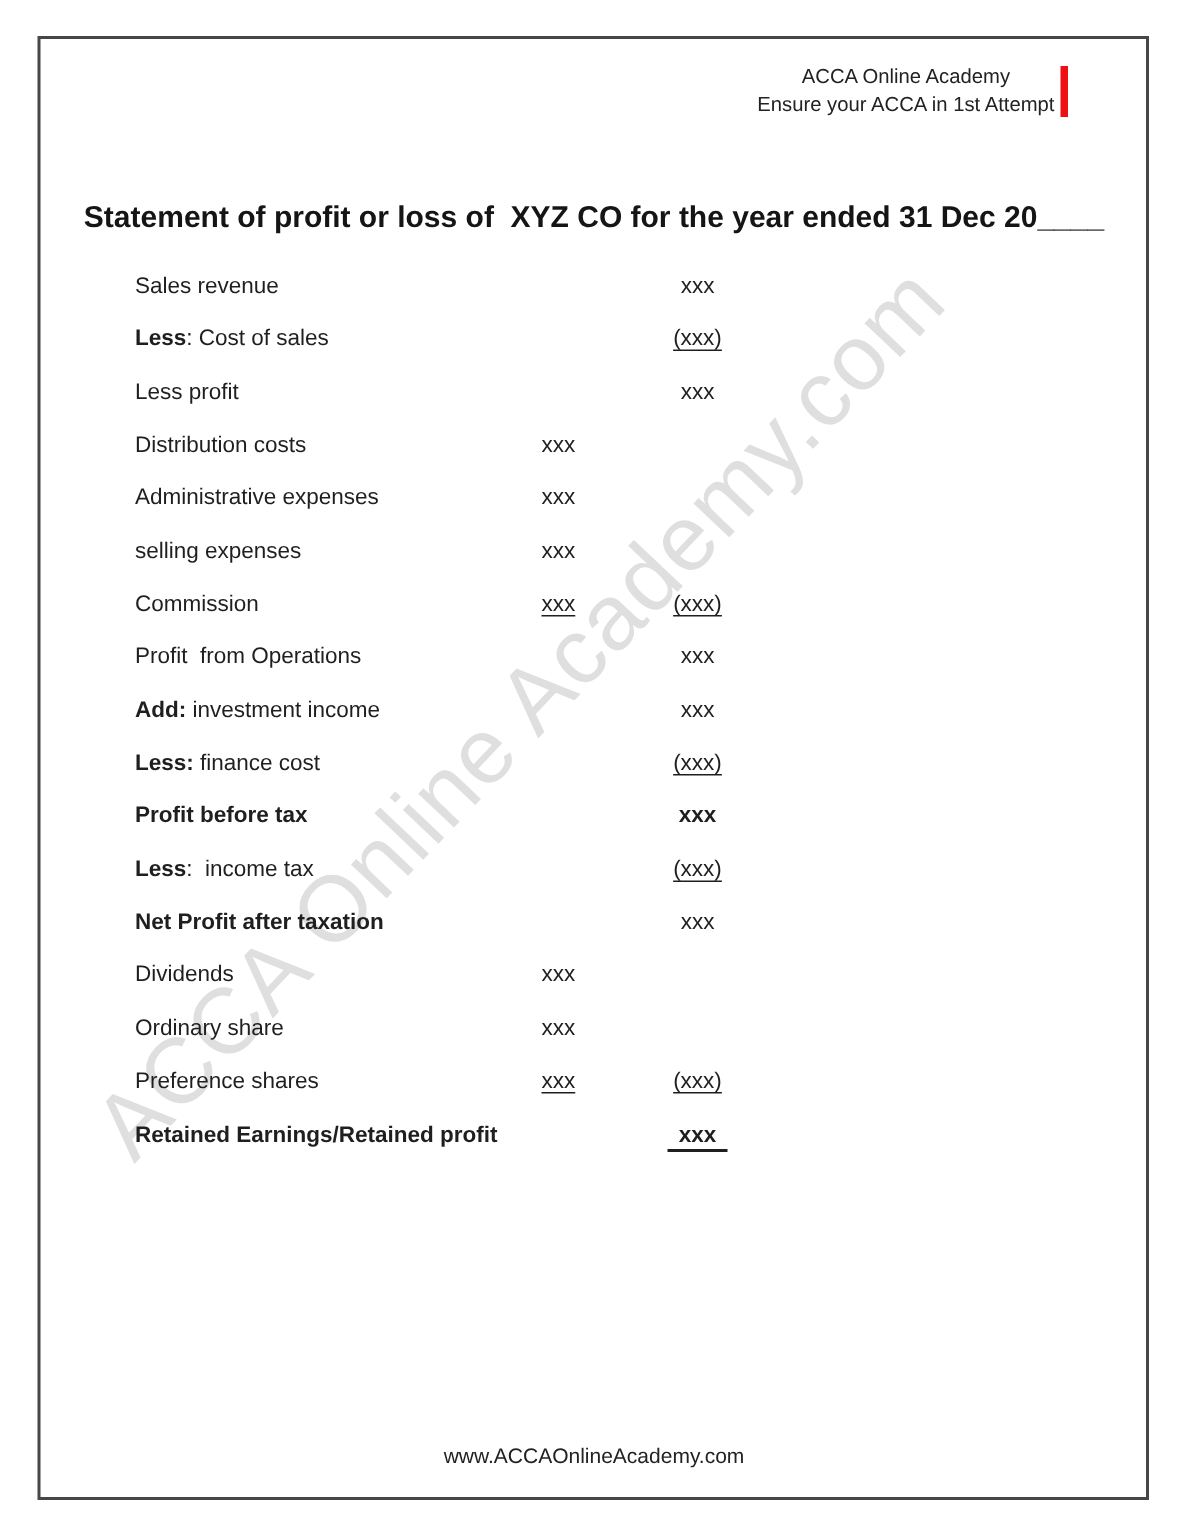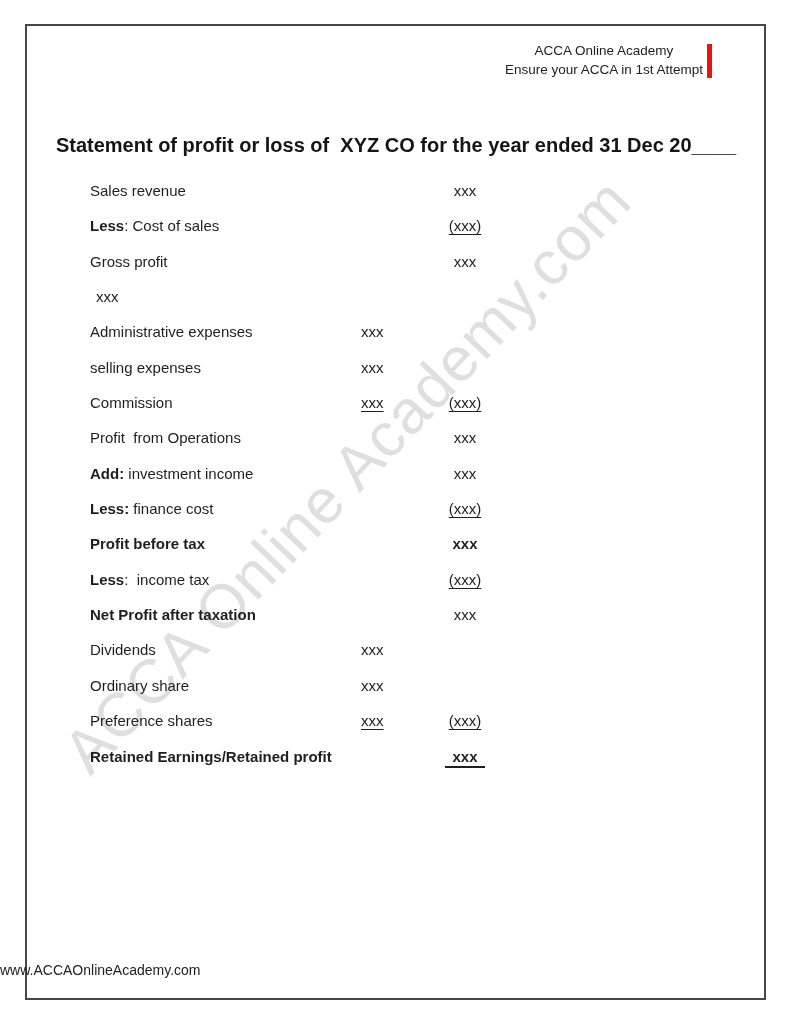--- a/index.html
+++ b/index.html
@@ -38,21 +38,21 @@
   .label { white-space:pre-wrap; }
   .c1 { padding-left:6px; }
   .c2 { text-align:center; }
   .b { font-weight:bold; }
   .u { text-decoration:underline; text-underline-offset:3px; text-decoration-thickness:1.3px; }
   .boxed {
     display:inline-block; border-bottom:2px solid #1f1f1f; padding:0 7px;
     line-height:18px;
   }
   .footer {
-    position:absolute; top:962px; left:0; width:100%; 
+    position:absolute; top:962px; left:0; width:100%; text-align:center;
     font-size:14px; color:#222;
   }
 </style>
 </head>
 <body>
 
 <div class="page">
 
   <div class="frame" style="border-color: rgb(71, 71, 71);"></div>
 
@@ -71,25 +71,26 @@
         <div class="label"><span>Sales revenue</span></div>
         <div class="c1"></div>
         <div class="c2"><span class="">xxx</span></div>
       </div>
       <div class="row">
         <div class="label"><span class="b">Less</span><span>: Cost of sales</span></div>
         <div class="c1"></div>
         <div class="c2"><span class="u">(xxx)</span></div>
       </div>
       <div class="row">
-        <div class="label"><span>Gross profit</span></div>
+        <div class="label"><span>Less profit</span></div>
         <div class="c1"></div>
         <div class="c2"><span class="">xxx</span></div>
       </div>
       <div class="row">
+        <div class="label"><span>Distribution costs</span></div>
         <div class="c1"><span>xxx</span></div>
         <div class="c2"></div>
       </div>
       <div class="row">
         <div class="label"><span>Administrative expenses</span></div>
         <div class="c1"><span>xxx</span></div>
         <div class="c2"></div>
       </div>
       <div class="row">
         <div class="label"><span>selling expenses</span></div>

